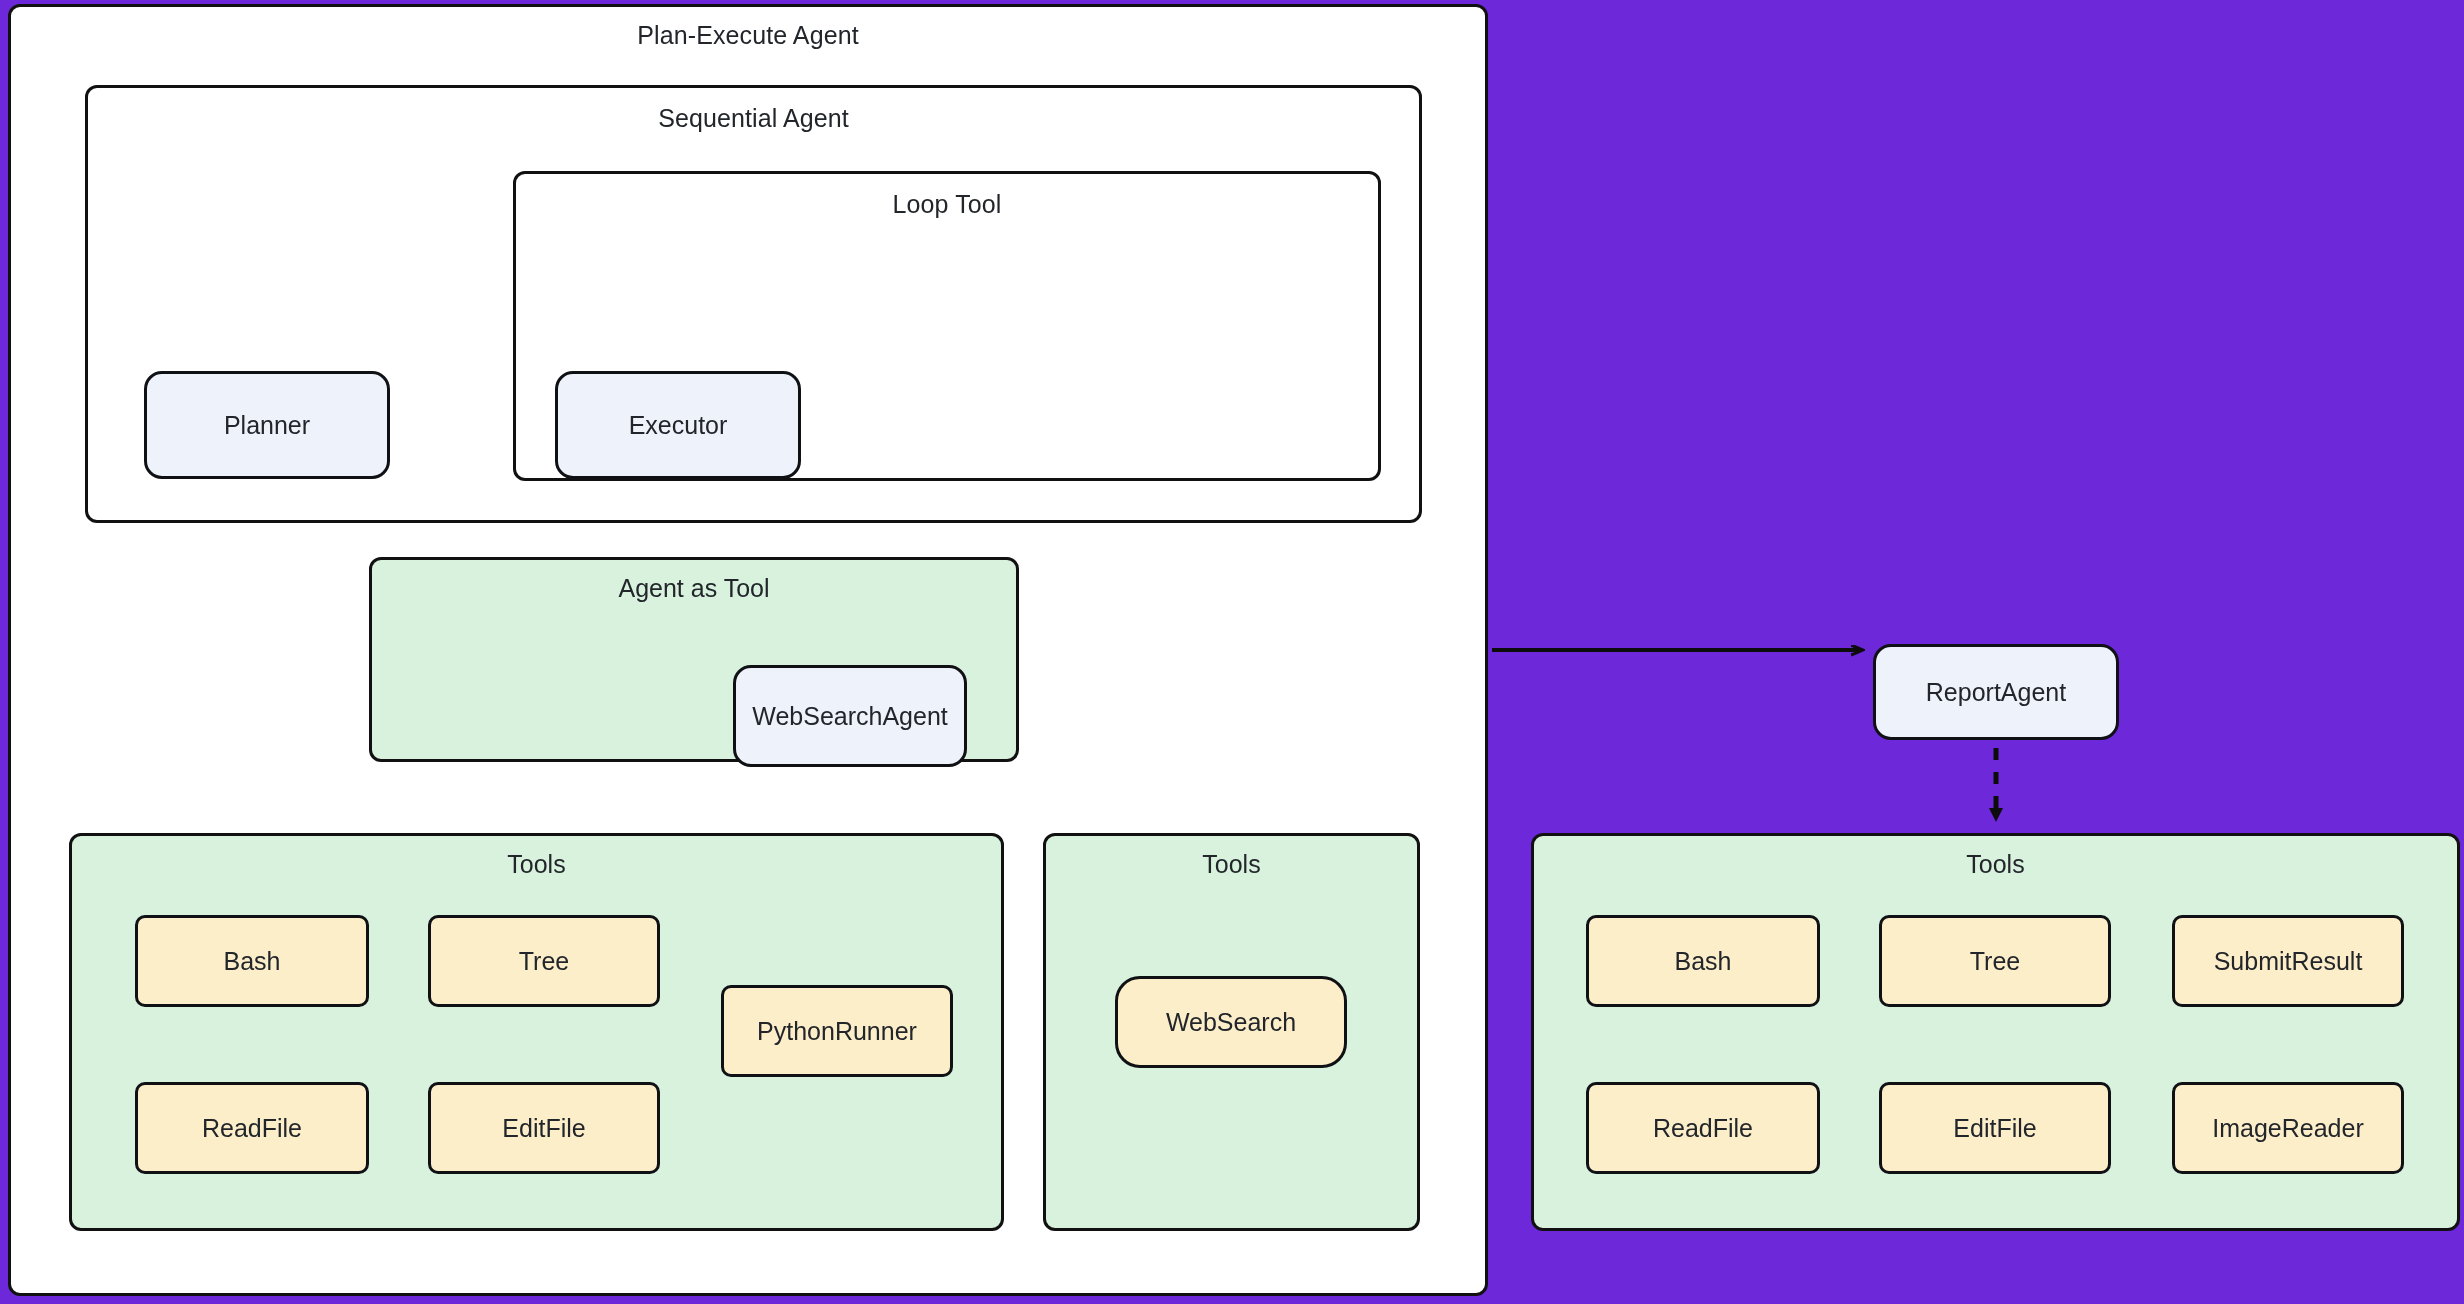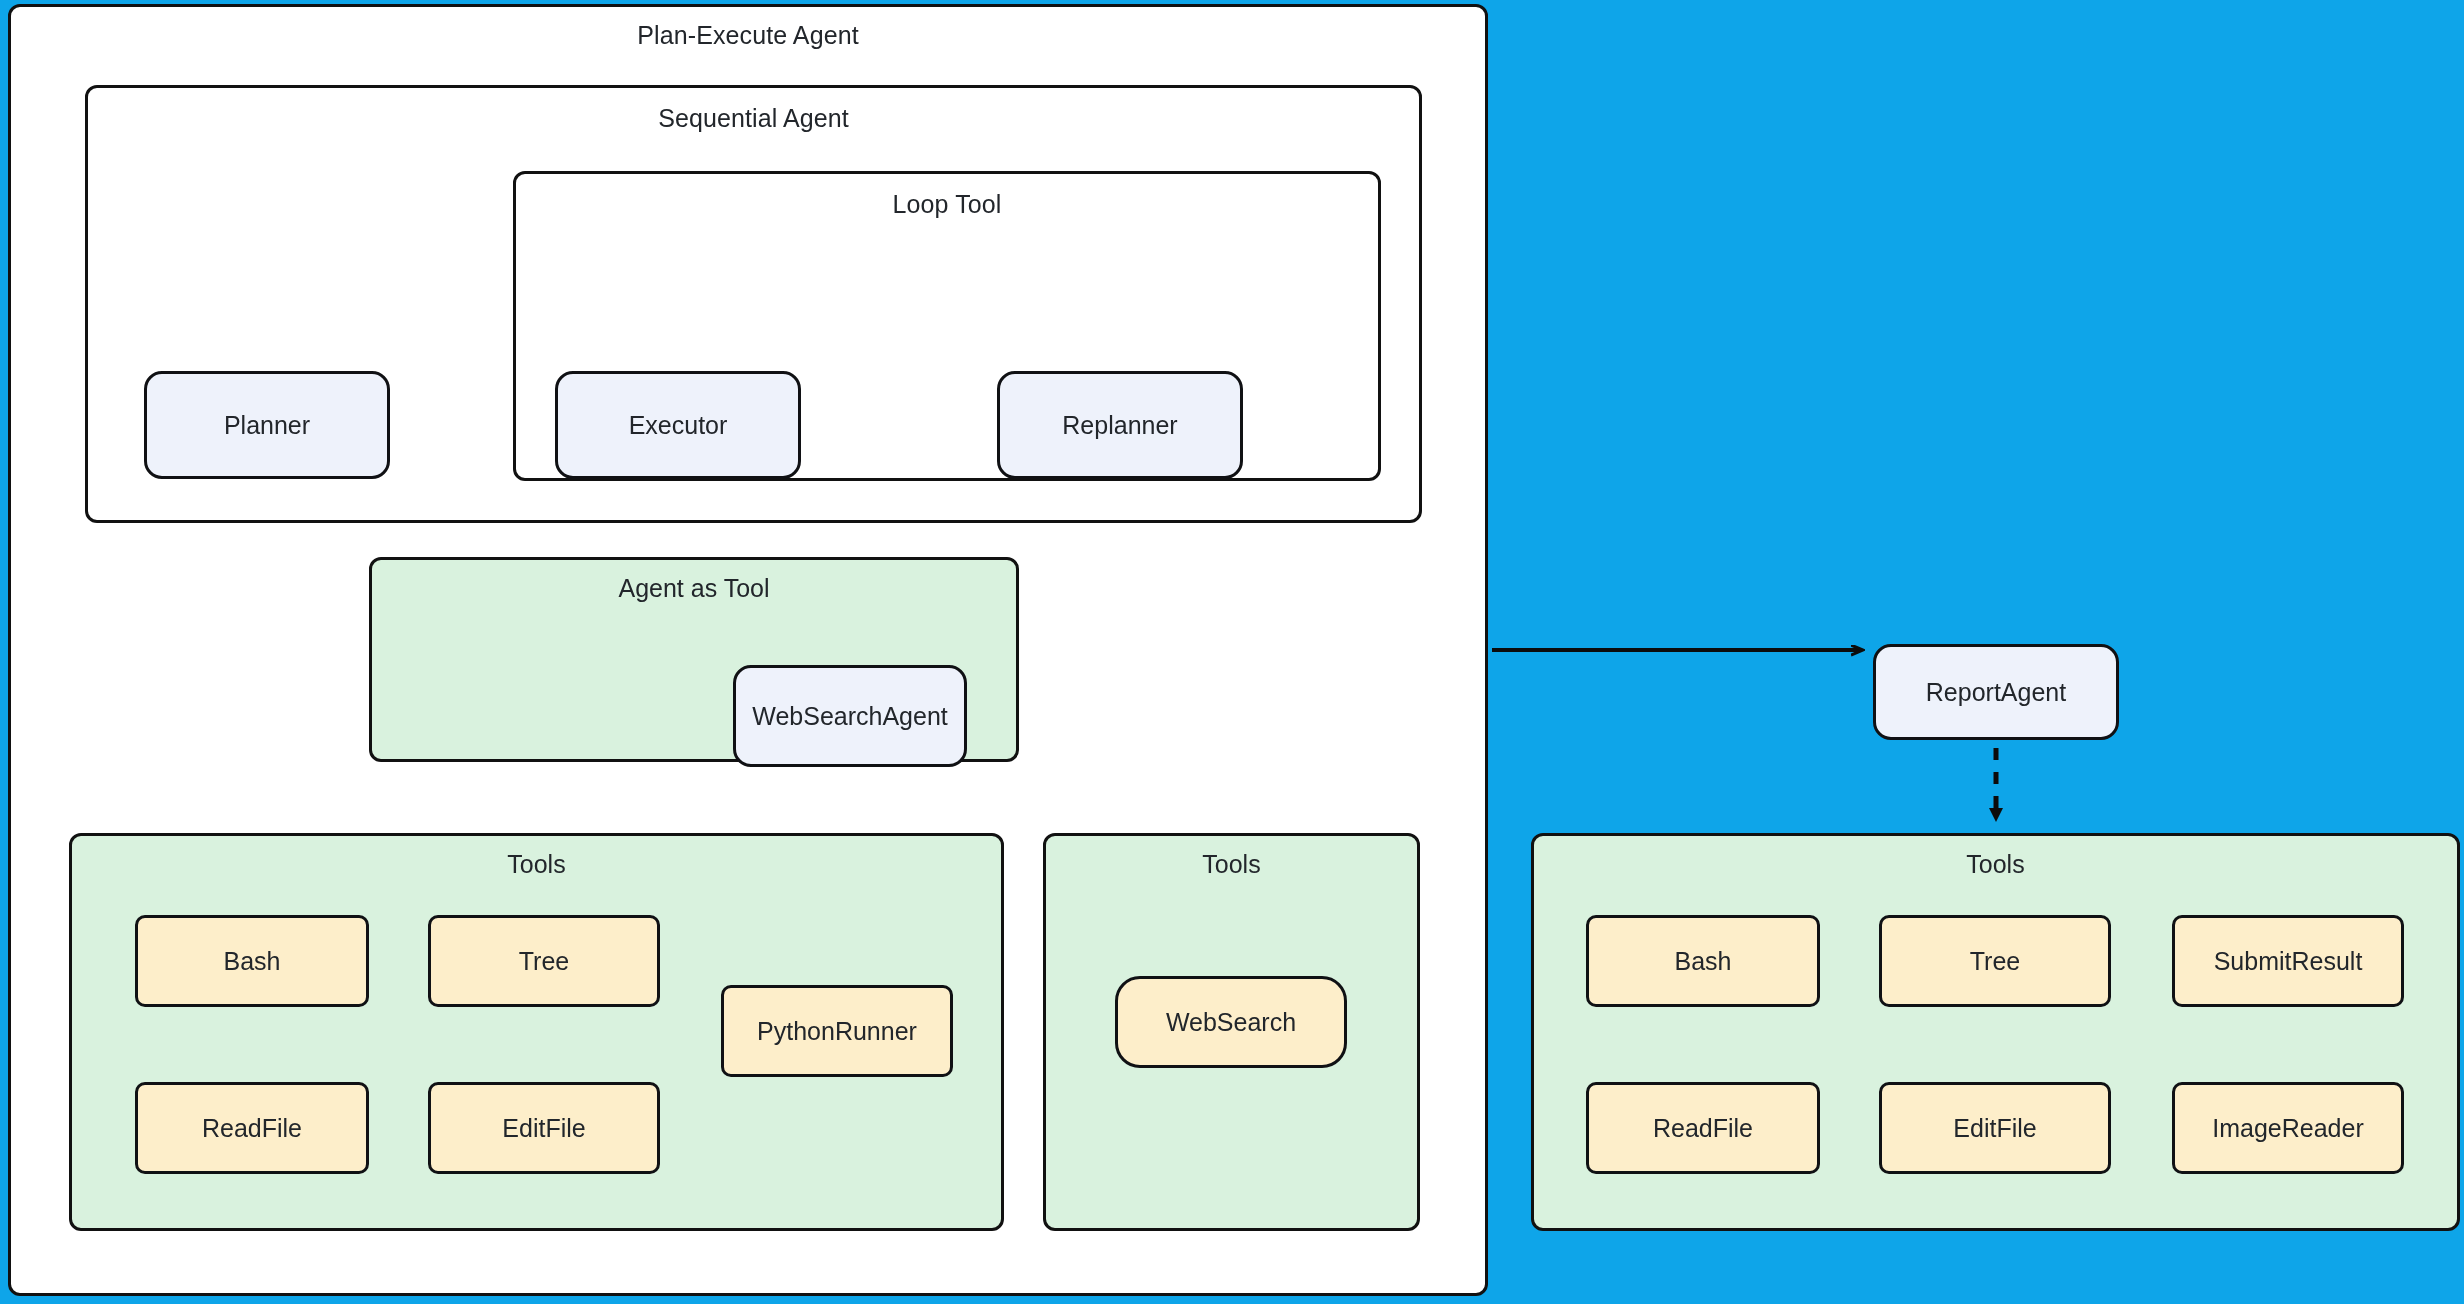--- a/index.html
+++ b/index.html
@@ -8,21 +8,21 @@
     background: #ffffff;
   }
   body {
     font-family: "Liberation Sans", sans-serif;
     color: #1f2328;
   }
   #canvas {
     position: relative;
     width: 2464px;
     height: 1304px;
-    background: #0ea5e9;
+    background: #6d28d9;
     overflow: hidden;
   }
   
   .abs { position: absolute; box-sizing: border-box; }
 
   
   .group {
     background: #ffffff;
     border: 3px solid #111111;
     border-radius: 12px;
@@ -151,21 +151,20 @@
   </div>
 
   <div class="abs group" style="left:513px; top:171px; width:868px; height:310px;">
     <div class="group-title" style="top:16px;">Loop Tool</div>
   </div>
 
   <div class="abs node-blue" style="left:144px; top:331px; width:246px; height:108px;">Planner</div>
 
   <div class="abs node-blue" style="left:555px; top:331px; width:246px; height:108px;">Executor</div>
 
-  <div class="abs node-blue" style="left:997px; top:331px; width:246px; height:108px;">Replanner</div>
 
   <div class="abs panel" style="left:369px; top:557px; width:650px; height:205px;">
     <div class="panel-title" style="top:14px;">Agent as Tool</div>
   </div>
 
 
   <div class="abs node-blue" style="left:733px; top:625px; width:234px; height:102px;">WebSearchAgent</div>
 
   <div class="abs panel" style="left:69px; top:833px; width:935px; height:398px;">
     <div class="panel-title" style="top:14px;">Tools</div>

